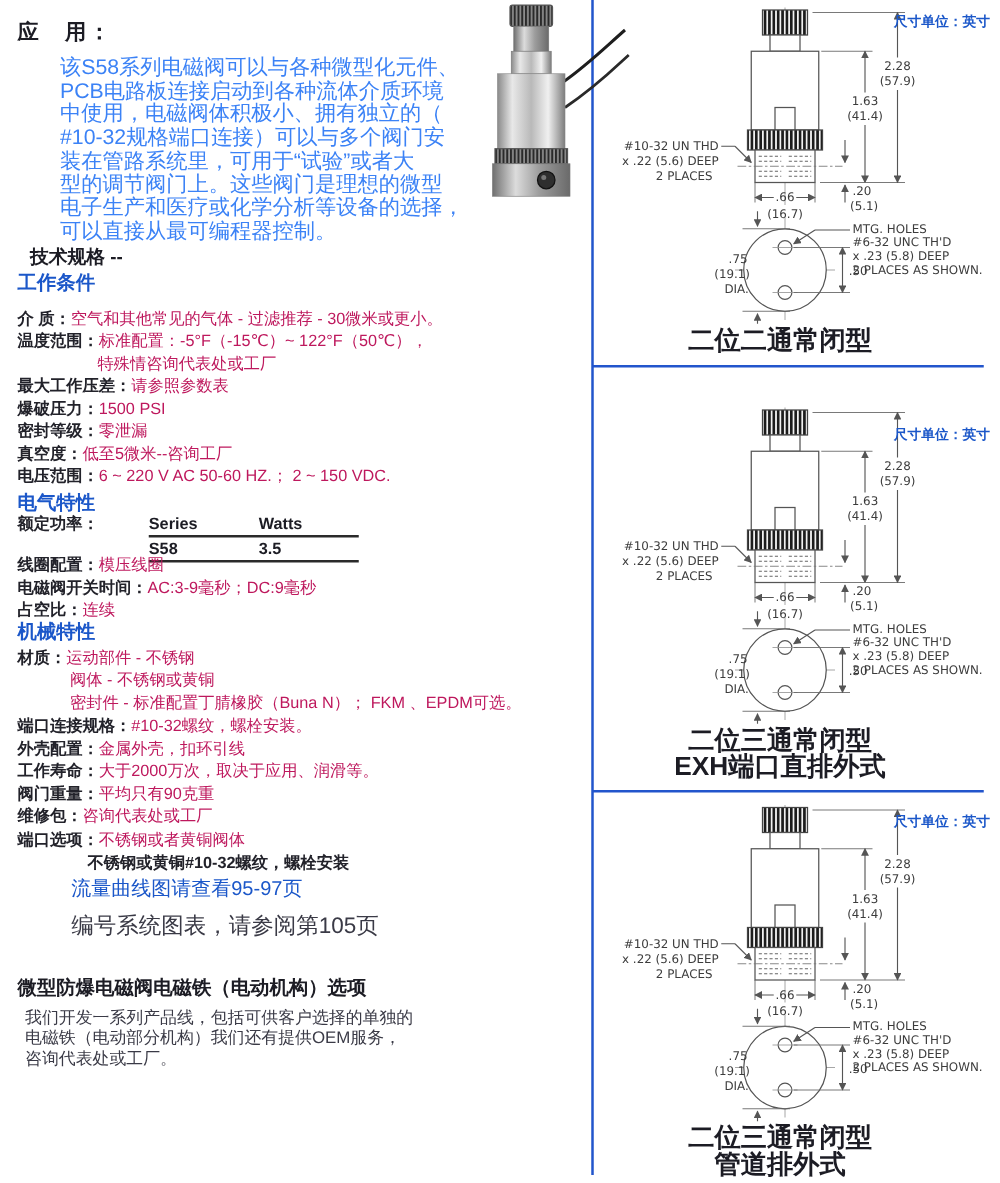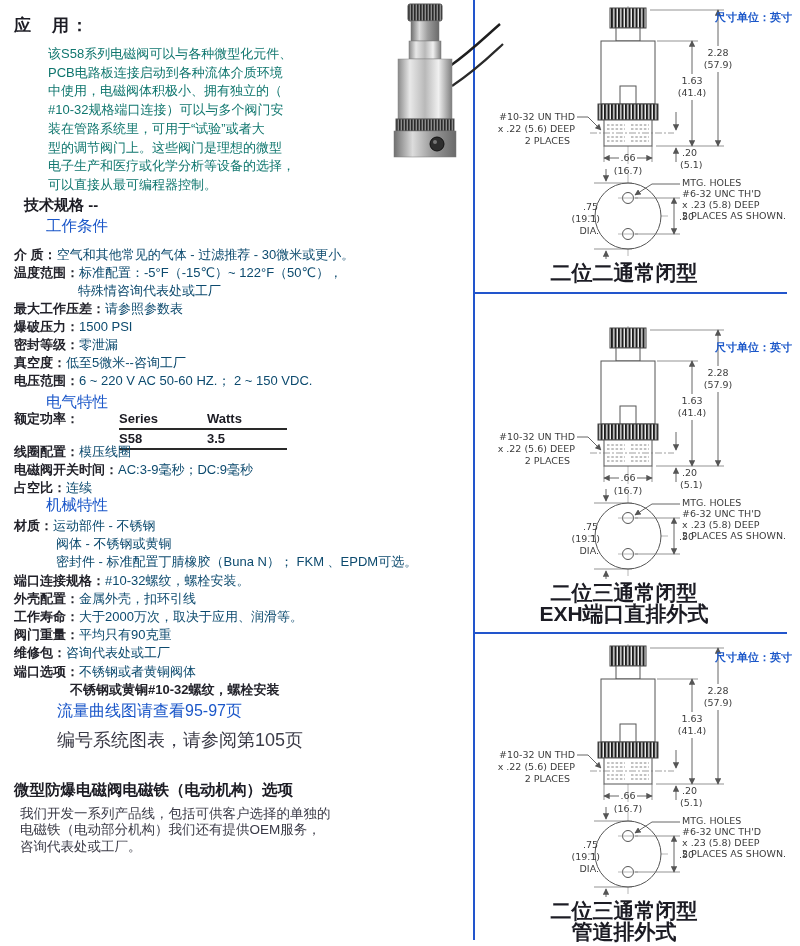--- a/index.html
+++ b/index.html
@@ -1,39 +1,39 @@
 <!DOCTYPE html>
 <html><head>
 <meta charset="utf-8">
 <style>
   html,body{margin:0;padding:0;background:#ffffff;}
   #root{position:relative;width:800px;height:946px;background:#ffffff;overflow:hidden;
         font-family:"Liberation Sans","DejaVu Sans",sans-serif;color:#3a3a46;}
   
   .abs{position:absolute;}
   #app-title{top:14px;left:14px;font-size:17px;font-weight:bold;color:#1c1c24;letter-spacing:2px;}
-  #app-para{top:45px;left:48px;font-size:13px;line-height:18.7px;color:#0f766e;white-space:nowrap;}
+  #app-para{top:45px;left:48px;font-size:17px;line-height:18.7px;color:#3b82f6;white-space:nowrap;}
   #tech-title{top:196px;left:14px;font-size:15px;font-weight:bold;color:#1c1c24;margin-left:10px;}
-  .blue-h{font-size:15.5px;font-weight:normal;color:#1b57c9;margin-left:32px;}
+  .blue-h{font-size:15.5px;font-weight:bold;color:#1b57c9;}
   #work-title{top:216px;left:14px;}
   #work-rows{top:246px;left:14px;}
   #elec-title{top:392px;left:14px;}
   #power-row{top:410px;left:14px;display:flex;font-size:13px;}
   #power-row .spec-label{width:105px;}
   .mini-table{width:168px;font-size:13px;font-weight:bold;color:#1c1c24;}
   .mt-row{display:flex;border-bottom:2px solid #2a2a2a;padding:1px 0 2px 0;}
   .mt-row span:first-child{width:88px;}
   .mt-row span:last-child{width:78px;}
   #elec-rows{top:443px;left:14px;}
   #mech-title{top:495px;left:14px;}
   #mech-rows{top:517px;left:14px;}
   .spec-row{height:18px;font-size:13px;white-space:nowrap;}
   #mech-rows .spec-row{height:18.2px;}
   .spec-label{font-weight:bold;color:#22222a;}
-  .spec-value{color:#0c4a6e;}
+  .spec-value{color:#be185d;}
   .ind1{margin-left:42px;}
   .ind2{margin-left:56px;}
   .ind3{margin-left:64px;}
   #links{top:701px;left:57px;}
   #flow-link{font-size:16px;color:#1b57c9;text-decoration:none;display:block;}
   #numbering-note{font-size:18px;color:#3a3a46;margin-top:6px;}
   #explosion-title{top:780px;left:14px;font-size:15.5px;font-weight:bold;color:#1c1c24;}
   #explosion-lines{top:806px;left:20px;font-size:13.5px;line-height:16.3px;color:#3a3a46;white-space:nowrap;}
   .para-line{white-space:nowrap;}
   

